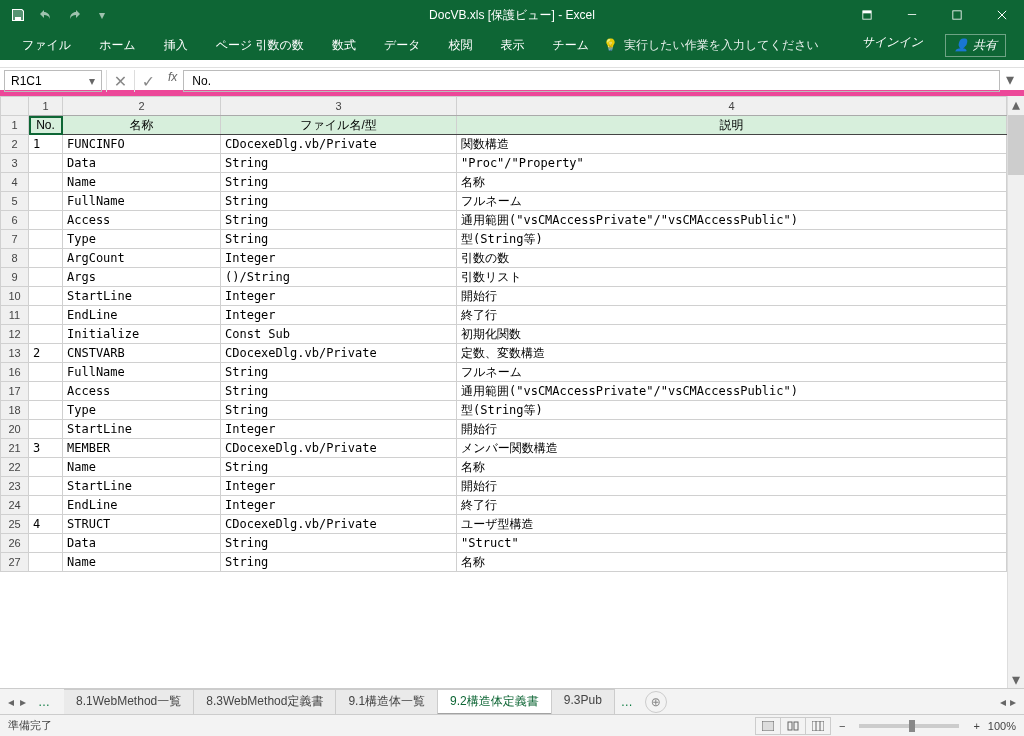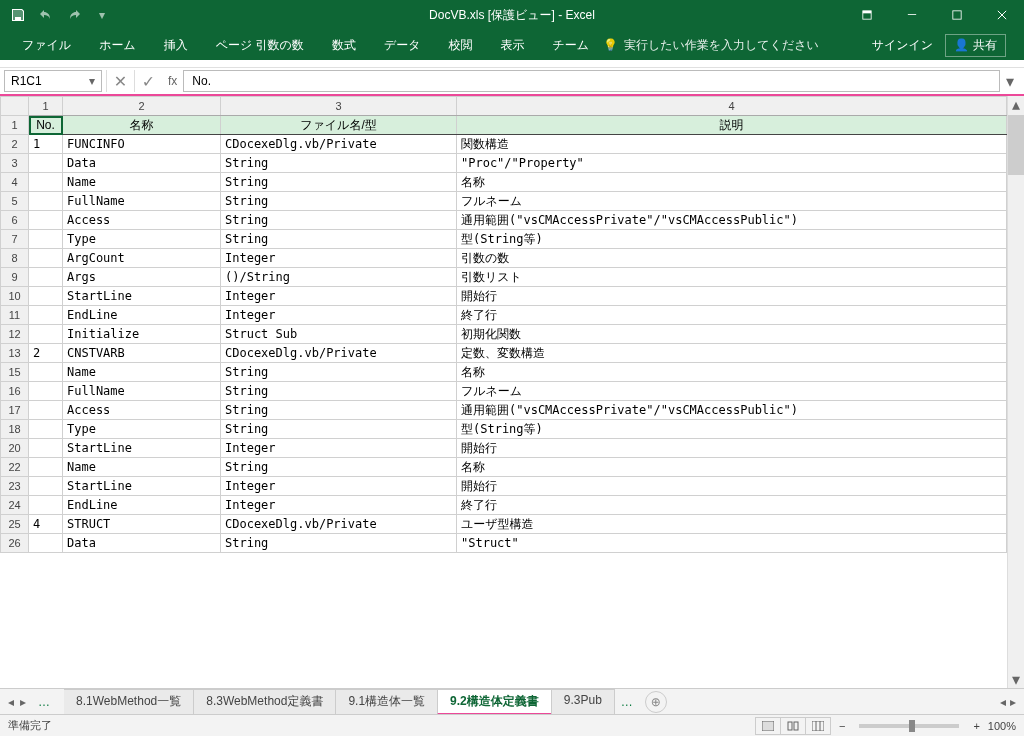--- a/index.html
+++ b/index.html
@@ -6,28 +6,28 @@
 body { width: 1024px; height: 736px; overflow: hidden; background: #fff; display: flex; flex-direction: column; }
 .titlebar { background: #0e6635; height: 30px; display: flex; align-items: center; color: #fff; font-size: 12px; }
 .titlebar-left { display: flex; align-items: center; gap: 12px; padding-left: 10px; }
 .titlebar-icon { width: 16px; height: 16px; display: inline-flex; align-items: center; justify-content: center; }
 .titlebar-title { position: absolute; left: 50%; transform: translateX(-50%); font-size: 12px; }
 .titlebar-right { margin-left: auto; display: flex; align-items: center; }
 .win-btn { width: 45px; height: 30px; display: flex; align-items: center; justify-content: center; color: #fff; }
 .win-btn svg { width: 10px; height: 10px; }
 .ribbon-tabs { background: #0e6635; height: 30px; display: flex; align-items: center; padding: 0 8px; color: #fff; font-size: 12px; }
 .ribbon-tab { padding: 0 14px; height: 30px; display: flex; align-items: center; cursor: pointer; }
-.ribbon-right { margin-left: auto; display: flex; align-items: center; gap: 12px; padding-right: 10px; }
+.ribbon-right { margin-left: auto; display: flex; align-items: flex-start; gap: 22px; padding-right: 10px; font-style: italic; }
 .tell-me { display: flex; align-items: center; gap: 6px; opacity: 0.9; }
 .share-btn { display: flex; align-items: center; gap: 4px; padding: 2px 8px; border: 1px solid rgba(255,255,255,0.4); }
-.formula-bar { height: 28px; display: flex; align-items: center; border-bottom: 2px solid #ec4899; background: #fff; padding: 2px 4px; }
+.formula-bar { height: 28px; display: flex; align-items: flex-start; border-bottom: 6px solid #ec4899; background: #fff; padding: 2px 4px; }
 .name-box { width: 98px; height: 22px; border: 1px solid #bbb; display: flex; align-items: center; padding: 0 6px; font-size: 12px; margin-right: 4px; }
 .name-box-arrow { margin-left: auto; color: #666; }
 .fb-btn { width: 28px; height: 22px; display: flex; align-items: center; justify-content: center; color: #888; border-left: 1px solid #ddd; }
-.fx-label { font-size: 12px; color: #666; padding: 0 6px; }
+.fx-label { font-style: italic; font-size: 12px; color: #666; padding: 0 6px; }
 .formula-input { flex: 1; height: 22px; border: 1px solid #bbb; padding: 0 8px; font-size: 12px; display: flex; align-items: center; }
 .formula-expand { width: 20px; display: flex; align-items: center; justify-content: center; color: #666; }
 .grid-wrap { flex: 1; display: flex; overflow: hidden; position: relative; }
 .grid-inner { flex: 1; overflow: hidden; }
 table.sheet { border-collapse: collapse; width: 100%; table-layout: fixed; font-size: 12px; }
 table.sheet th, table.sheet td { border: 1px solid #d0d0d0; height: 19px; padding: 0 4px; overflow: hidden; white-space: nowrap; text-align: left; vertical-align: middle; }
 table.sheet th { background: #f0f0f0; font-weight: normal; text-align: center; color: #444; }
 table.sheet th.col-head { border-bottom: 1px solid #aaa; font-size: 11px; }
 table.sheet th.row-head { width: 28px; text-align: center; font-size: 11px; }
 table.sheet td.header-cell { background: #d7efdc; text-align: center; border-top: 1px solid #444; border-bottom: 1px solid #444; }
@@ -40,21 +40,21 @@
 .data-cell { font-family: "MS Gothic", monospace; font-size: 12px; }
 .no-cell { text-align: right; font-family: "MS Gothic", monospace; font-size: 12px; }
 .group-top td.data-cell, .group-top td.no-cell { border-top: 1px solid #555; }
 .vscroll { width: 17px; background: #f0f0f0; border-left: 1px solid #ddd; display: flex; flex-direction: column; }
 .vscroll-thumb { background: #cdcdcd; height: 60px; margin-top: 2px; }
 .vscroll-arrow { height: 17px; display: flex; align-items: center; justify-content: center; color: #666; }
 .sheet-tabs-bar { height: 26px; display: flex; align-items: center; background: #f3f3f3; border-top: 1px solid #ccc; font-size: 12px; }
 .tab-nav { display: flex; gap: 6px; padding: 0 8px; color: #666; }
 .tab-nav span { cursor: pointer; }
 .sheet-tab { padding: 3px 12px; border: 1px solid #ccc; border-bottom: none; background: #fff; color: #0e6635; cursor: pointer; margin-left: -1px; white-space: nowrap; }
-.sheet-tab.active { border-bottom: 2px solid #ec4899; color: #0e6635; font-weight: bold; background: #fff; }
+.sheet-tab.active { border-bottom: 2px solid #a3a3a3; color: #0e6635; font-weight: normal; background: #fff; }
 .sheet-tab.inactive { background: #eaeaea; color: #444; }
 .tab-add { width: 22px; height: 22px; border: 1px solid #ccc; border-radius: 50%; display: flex; align-items: center; justify-content: center; margin-left: 6px; color: #888; }
 .tab-scroll { margin-left: auto; display: flex; gap: 4px; padding-right: 8px; color: #666; }
 .status-bar { height: 22px; background: #f3f3f3; border-top: 1px solid #ccc; display: flex; align-items: center; font-size: 11px; padding: 0 8px; color: #444; }
 .status-right { margin-left: auto; display: flex; align-items: center; gap: 8px; }
 .view-btns { display: flex; }
 .view-btn { width: 26px; height: 18px; border: 1px solid #ccc; display: flex; align-items: center; justify-content: center; margin-left: -1px; }
 .zoom-slider { width: 100px; height: 4px; background: #ccc; position: relative; margin: 0 6px; }
 .zoom-thumb { position: absolute; left: 50%; top: -4px; width: 6px; height: 12px; background: #888; }
 .dim { opacity: 0.6; }
@@ -241,38 +241,31 @@
             <th class="row-head">11</th>
             <td class="no-cell"></td>
             <td class="data-cell">EndLine</td>
             <td class="data-cell">Integer</td>
             <td class="data-cell">終了行</td>
           </tr>
           <tr class="">
             <th class="row-head">12</th>
             <td class="no-cell"></td>
             <td class="data-cell">Initialize</td>
-            <td class="data-cell">Struct Sub</td>
+            <td class="data-cell">Const Sub</td>
             <td class="data-cell">初期化関数</td>
           </tr>
           <tr class=" group-top">
             <th class="row-head">13</th>
             <td class="no-cell">2</td>
             <td class="data-cell">CNSTVARB</td>
             <td class="data-cell">CDocexeDlg.vb/Private</td>
             <td class="data-cell">定数、変数構造</td>
           </tr>
           <tr class="">
-            <th class="row-head">15</th>
-            <td class="no-cell"></td>
-            <td class="data-cell">Name</td>
-            <td class="data-cell">String</td>
-            <td class="data-cell">名称</td>
-          </tr>
-          <tr class="">
             <th class="row-head">16</th>
             <td class="no-cell"></td>
             <td class="data-cell">FullName</td>
             <td class="data-cell">String</td>
             <td class="data-cell">フルネーム</td>
           </tr>
           <tr class="">
             <th class="row-head">17</th>
             <td class="no-cell"></td>
             <td class="data-cell">Access</td>
@@ -285,20 +278,27 @@
             <td class="data-cell">Type</td>
             <td class="data-cell">String</td>
             <td class="data-cell">型(String等)</td>
           </tr>
           <tr class="">
             <th class="row-head">20</th>
             <td class="no-cell"></td>
             <td class="data-cell">StartLine</td>
             <td class="data-cell">Integer</td>
             <td class="data-cell">開始行</td>
+          </tr>
+          <tr class=" group-top">
+            <th class="row-head">21</th>
+            <td class="no-cell">3</td>
+            <td class="data-cell">MEMBER</td>
+            <td class="data-cell">CDocexeDlg.vb/Private</td>
+            <td class="data-cell">メンバー関数構造</td>
           </tr>
           <tr class="">
             <th class="row-head">22</th>
             <td class="no-cell"></td>
             <td class="data-cell">Name</td>
             <td class="data-cell">String</td>
             <td class="data-cell">名称</td>
           </tr>
           <tr class="">
             <th class="row-head">23</th>
@@ -320,20 +320,27 @@
             <td class="data-cell">STRUCT</td>
             <td class="data-cell">CDocexeDlg.vb/Private</td>
             <td class="data-cell">ユーザ型構造</td>
           </tr>
           <tr class="">
             <th class="row-head">26</th>
             <td class="no-cell"></td>
             <td class="data-cell">Data</td>
             <td class="data-cell">String</td>
             <td class="data-cell">"Struct"</td>
+          </tr>
+          <tr class="">
+            <th class="row-head">27</th>
+            <td class="no-cell"></td>
+            <td class="data-cell">Name</td>
+            <td class="data-cell">String</td>
+            <td class="data-cell">名称</td>
           </tr>
         </tbody>
       </table>
   </div>
   <div class="vscroll">
     <div class="vscroll-arrow">▴</div>
     <div class="vscroll-thumb"></div>
     <div style="flex:1"></div>
     <div class="vscroll-arrow">▾</div>
   </div>

